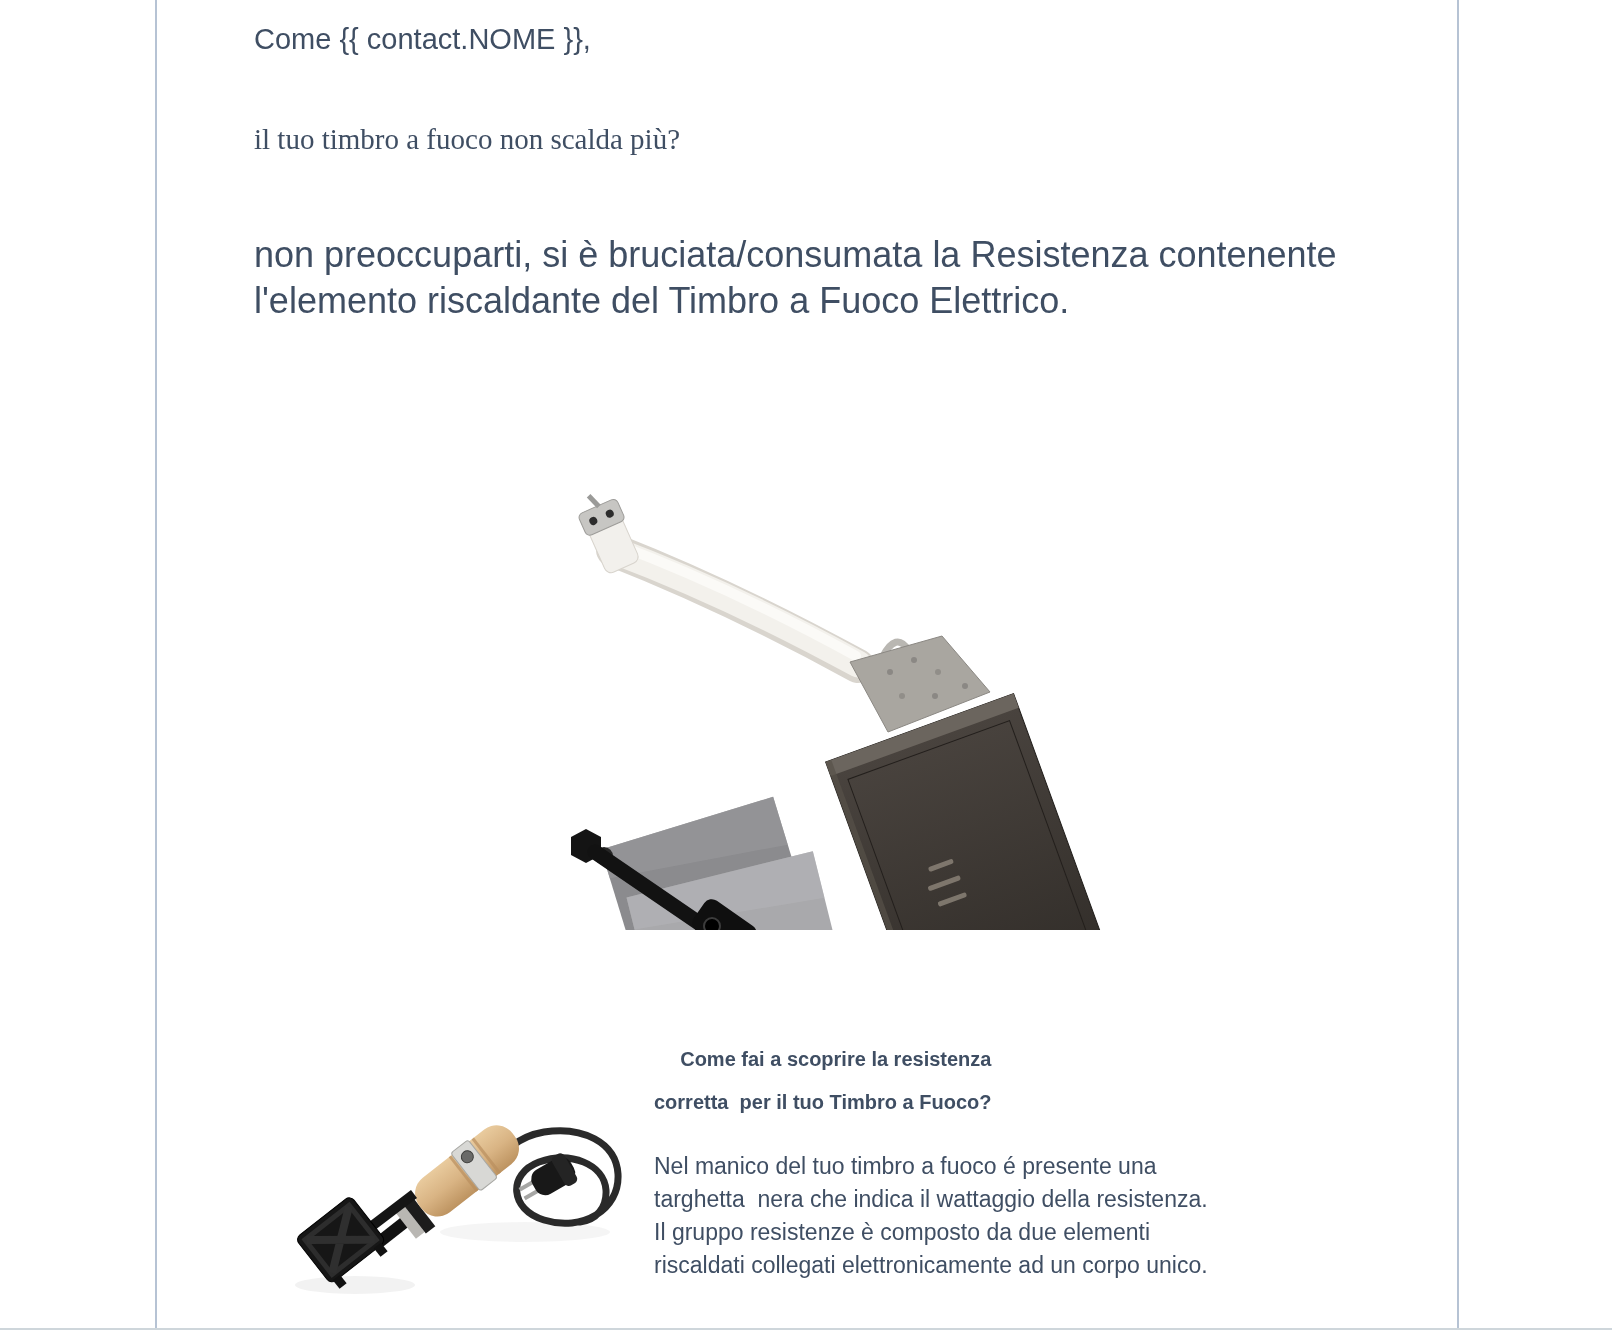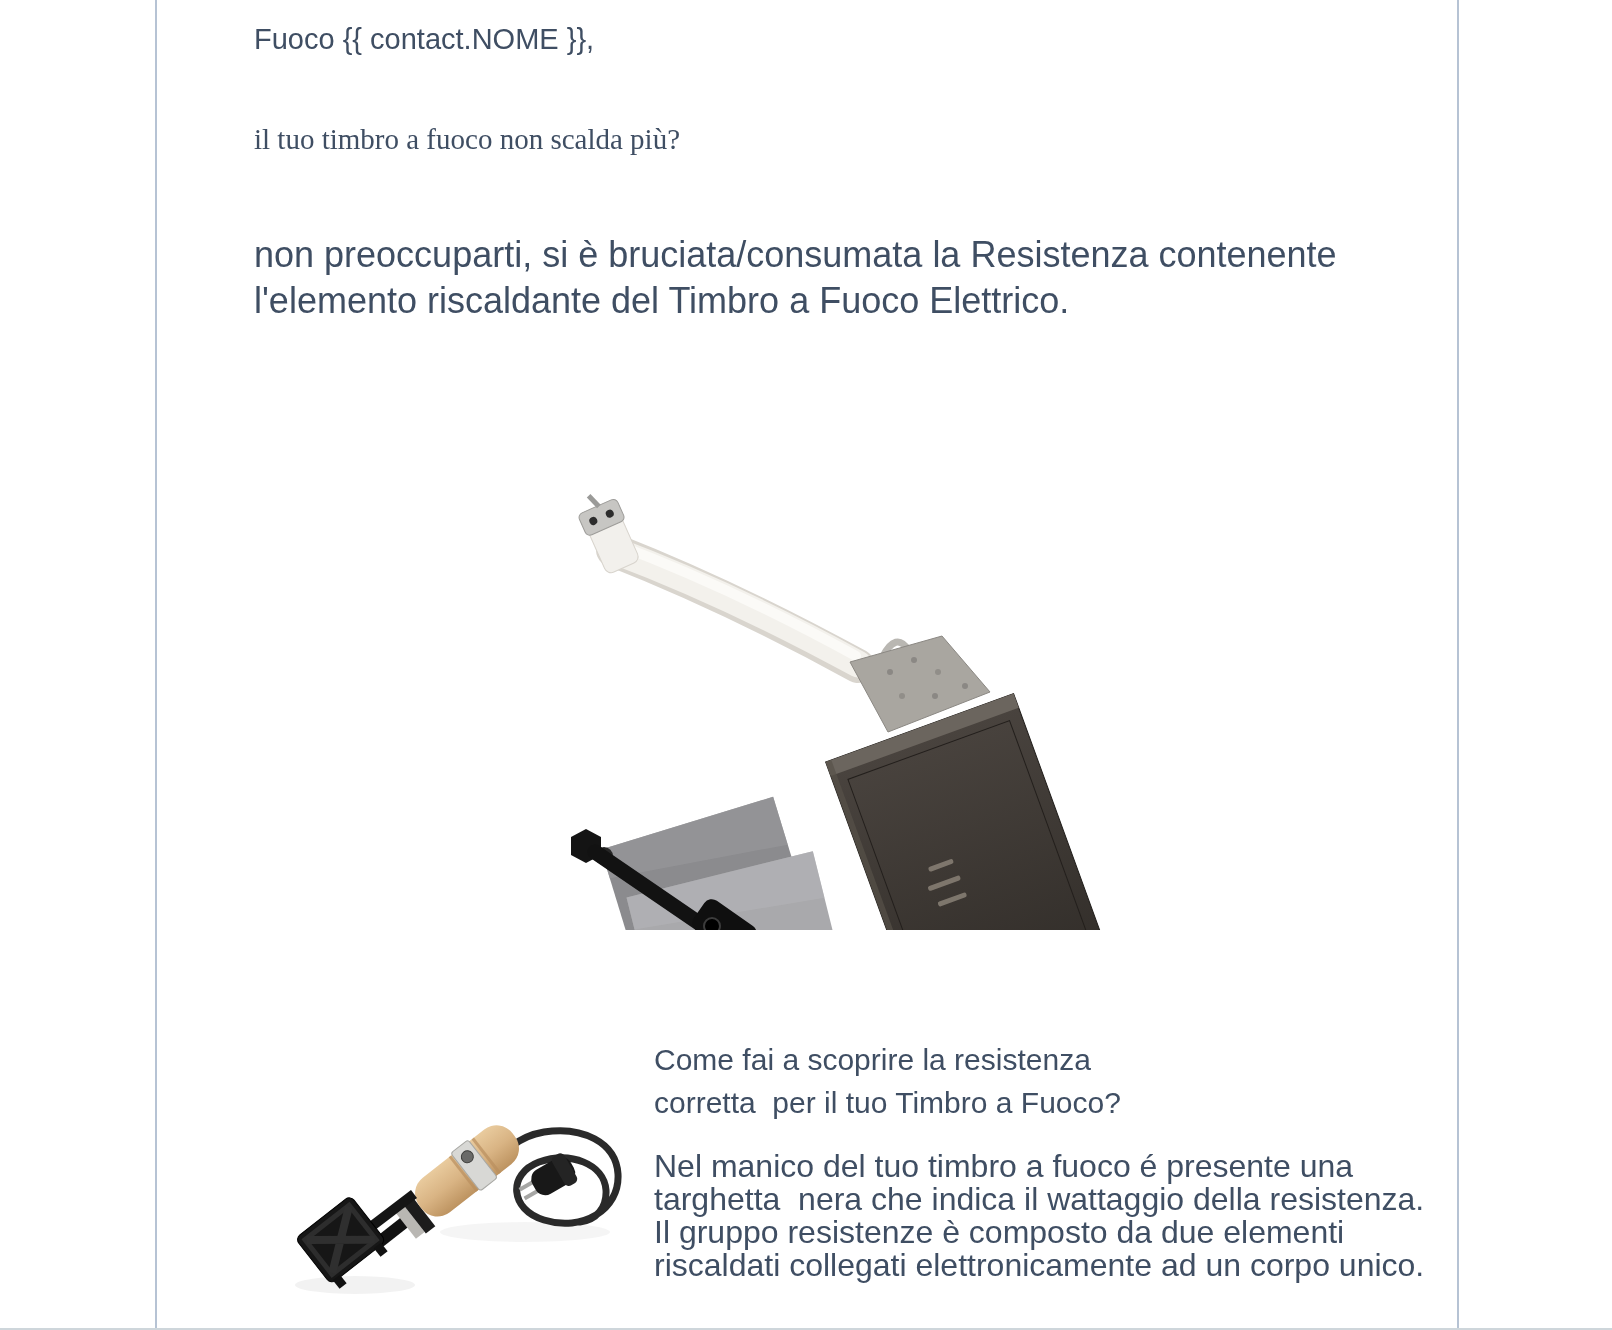--- a/index.html
+++ b/index.html
@@ -8,32 +8,32 @@
     font-family:"Liberation Sans", sans-serif;color:#3f4e63;overflow:hidden;
   }
   .abs{position:absolute;}
   .vborder{top:0;width:2px;height:1330px;background:#b6c3d4;}
   .divider{left:0;top:1328px;width:1612px;height:2px;background:#ced6db;}
   .txt{white-space:pre-wrap;color:#3f4e63;}
   .greeting,.question{left:254px;font-size:29px;line-height:36px;}
   .greeting{top:21px;}
   .question{top:121px;font-family:Liberation Serif, serif;}
   .intro{left:254px;top:232px;font-size:36px;line-height:46px;}
-  .heading{left:654px;top:1038px;font-size:30px;line-height:43px;font-weight:normal;}
-  .bodytext{left:654px;top:1150px;font-size:32px;line-height:33px;}
+  .heading{left:654px;top:1038px;font-size:20px;line-height:43px;font-weight:bold;text-align:right;}
+  .bodytext{left:654px;top:1150px;font-size:23px;line-height:33px;}
   svg{display:block;}
 </style>
 </head>
 <body>
 
 <div class="abs vborder" style="left:155px;"></div>
 <div class="abs vborder" style="left:1457px;"></div>
 <div class="abs divider"></div>
 
-<div class="abs txt greeting">Fuoco {{ contact.NOME }},</div>
+<div class="abs txt greeting">Come {{ contact.NOME }},</div>
 <div class="abs txt question">il tuo timbro a fuoco non scalda più?</div>
 <div class="abs txt intro">non preoccuparti, si è bruciata/consumata la Resistenza contenente
 l'elemento riscaldante del Timbro a Fuoco Elettrico.</div>
 
 <svg class="abs" style="left:390px;top:400px;" width="840" height="530" viewBox="0 0 840 530">
   <defs>
     <pattern id="mica" width="7" height="22" patternUnits="userSpaceOnUse">
       <rect width="7" height="22" fill="#c9c6c0"></rect>
       <rect x="0" width="3" height="22" fill="#7e7b76"></rect>
     </pattern>

